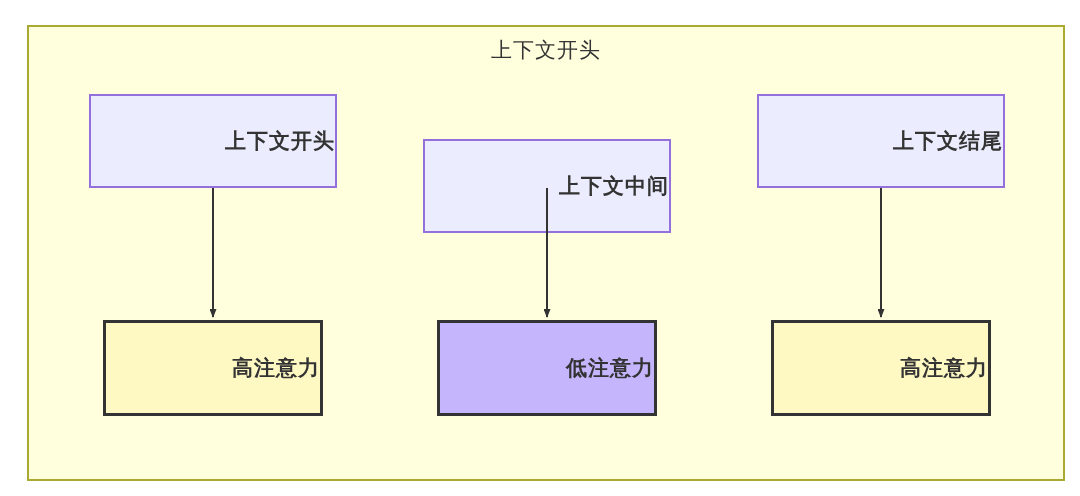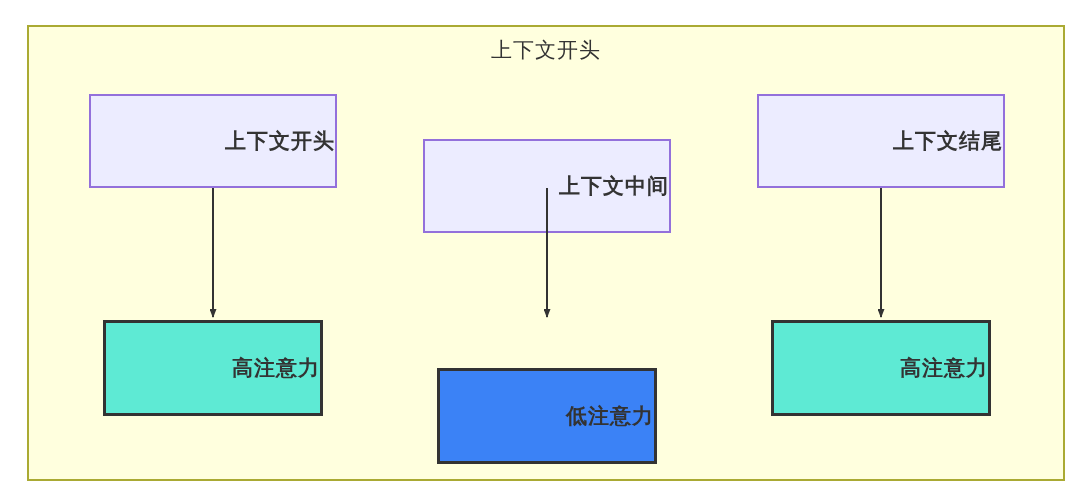--- a/index.html
+++ b/index.html
@@ -52,22 +52,22 @@
     height: 94px;
     background: #ececff;
     border: 2px solid #9370db;
   }
   .node-result {
     top: 320px;
     width: 220px;
     height: 96px;
     border: 3px solid #333333;
   }
-  .node-result.high { background: #5eead4; }
-  .node-result.low  { background: #3b82f6; margin-top: 48px; }
+  .node-result.high { background: #fef9c3; }
+  .node-result.low  { background: #c4b5fd; }
   .col1-top { left: 89px; }
   .col2-top { left: 423px; margin-top: 45px; }
   .col3-top { left: 757px; padding-left: 26px; }
   .col1-bottom { left: 103px; }
   .col2-bottom { left: 437px; }
   .col3-bottom { left: 771px; }
   .arrow-layer {
     position: absolute;
     left: 0;
     top: 0;

